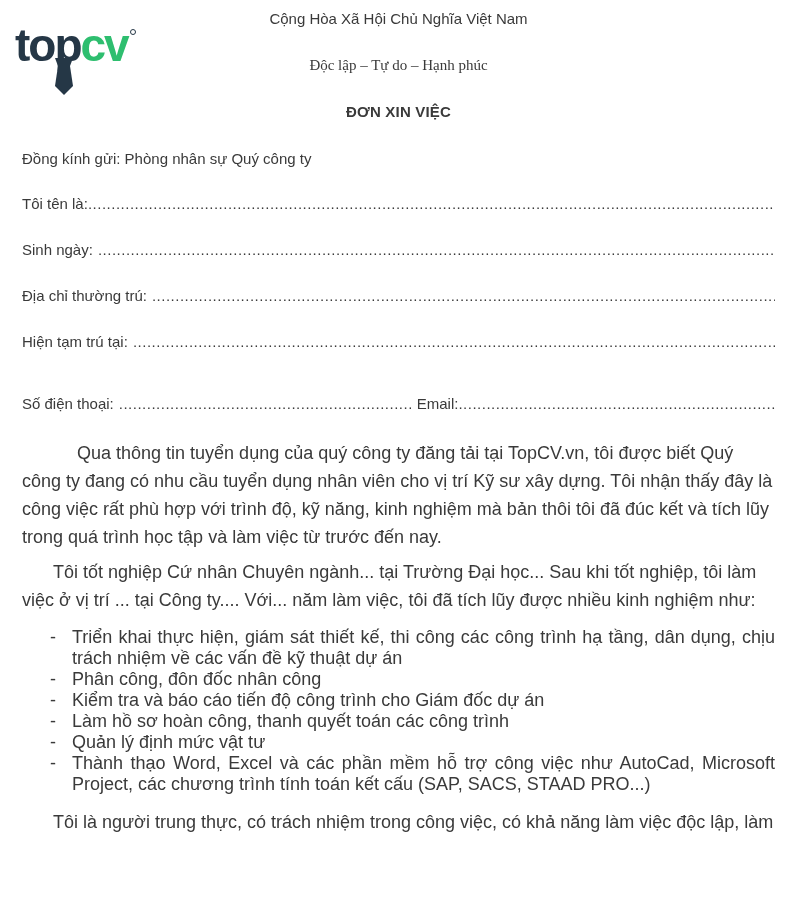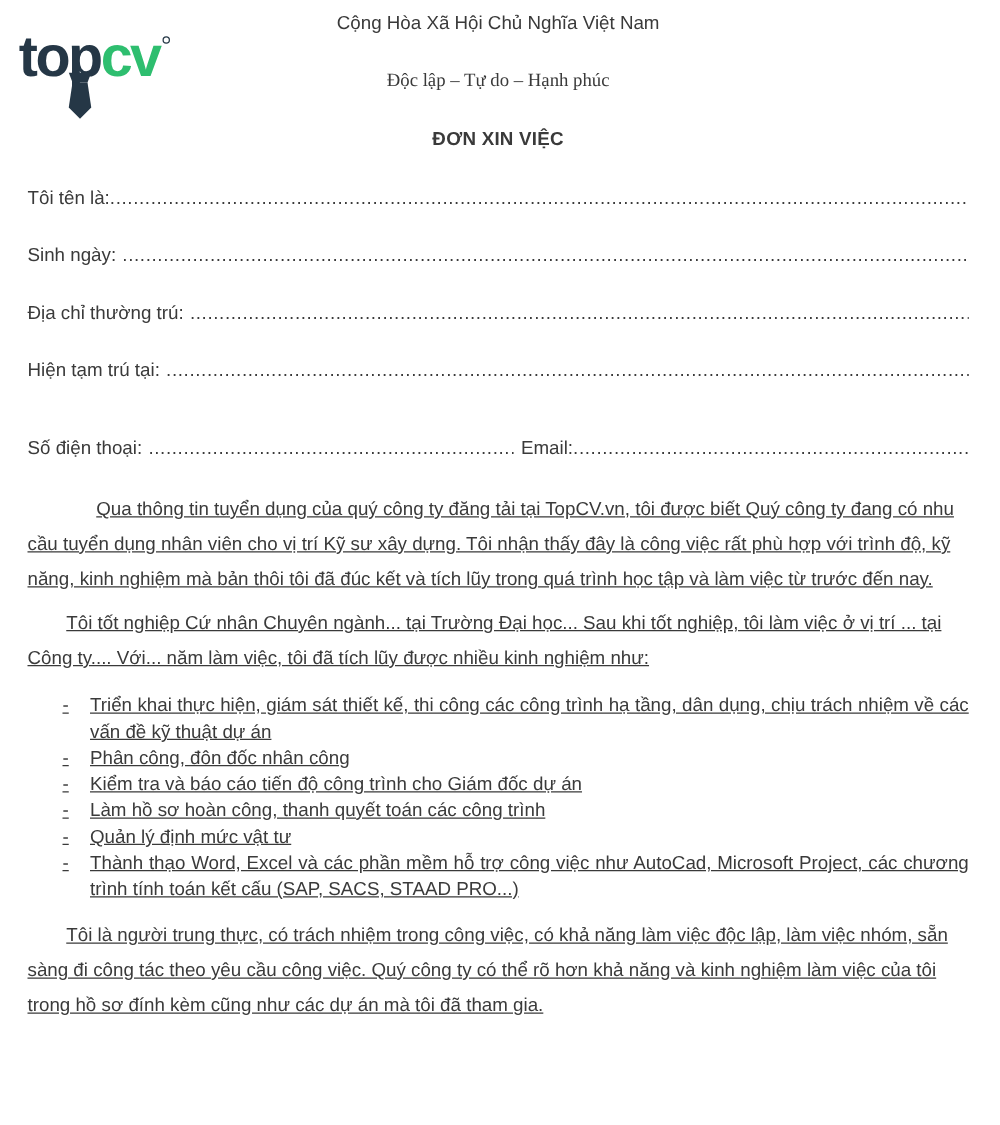--- a/index.html
+++ b/index.html
@@ -73,21 +73,21 @@
     overflow: hidden;
     white-space: nowrap;
     letter-spacing: 0.5px;
   }
   .dots.grow { flex: 1 1 0; }
   .dots.gap { margin-left: 5px; }
   .dots.phone-dots { flex: 0 0 292px; }
   .email-label { margin-left: 6px; margin-top: 16px; }
 
   
-  .body-text { font-size: 15px; text-decoration: underline; }
+  .body-text { font-size: 18px; }
   .para { margin: 0; line-height: 28px; }
   .para.p1 { margin-top: 0;  text-indent: 55px; }
   .para.p2 { margin-top: 7px; text-indent: 31px; }
   .para.p3 { margin-top: 13px; text-indent: 31px; }
 
   
   .duties {
     list-style: none;
     margin: 13px 0 0 0;
     padding: 0 0 0 28px;
@@ -110,20 +110,21 @@
     </svg>
   </div>
 
   <div class="head">
     <p>Cộng Hòa Xã Hội Chủ Nghĩa Việt Nam</p>
     <p class="motto">Độc lập – Tự do – Hạnh phúc</p>
     <p class="doc-title">ĐƠN XIN VIỆC</p>
   </div>
 
   <div class="recipients">
+    <p>Đồng kính gửi: Phòng nhân sự Quý công ty</p>
   </div>
 
   <div class="fields">
     <div class="field-row">
       <span class="field-label">Tôi tên là:</span>
       <span class="dots grow">........................................................................................................................................................................................</span>
     </div>
     <div class="field-row">
       <span class="field-label">Sinh ngày:</span>
       <span class="dots grow gap">........................................................................................................................................................................................</span>

